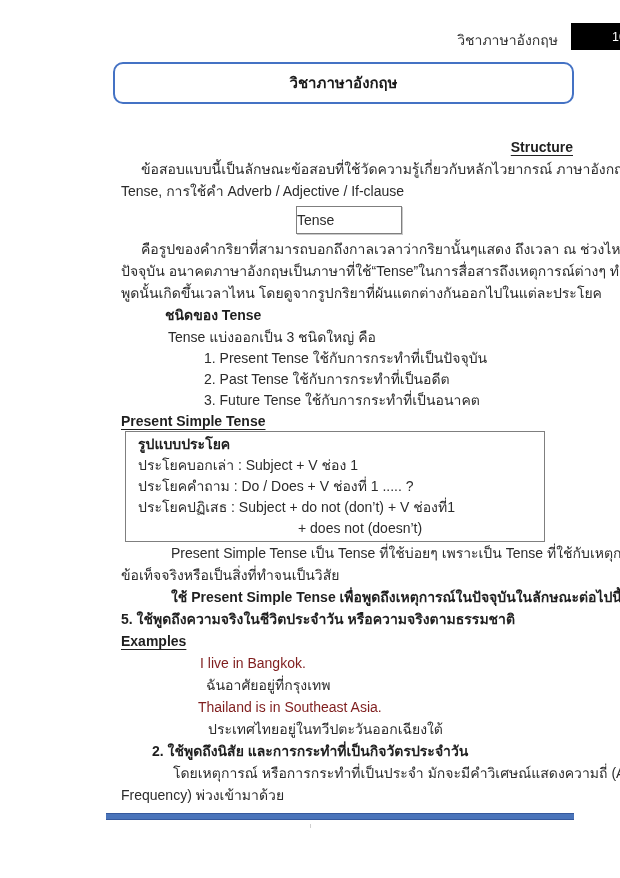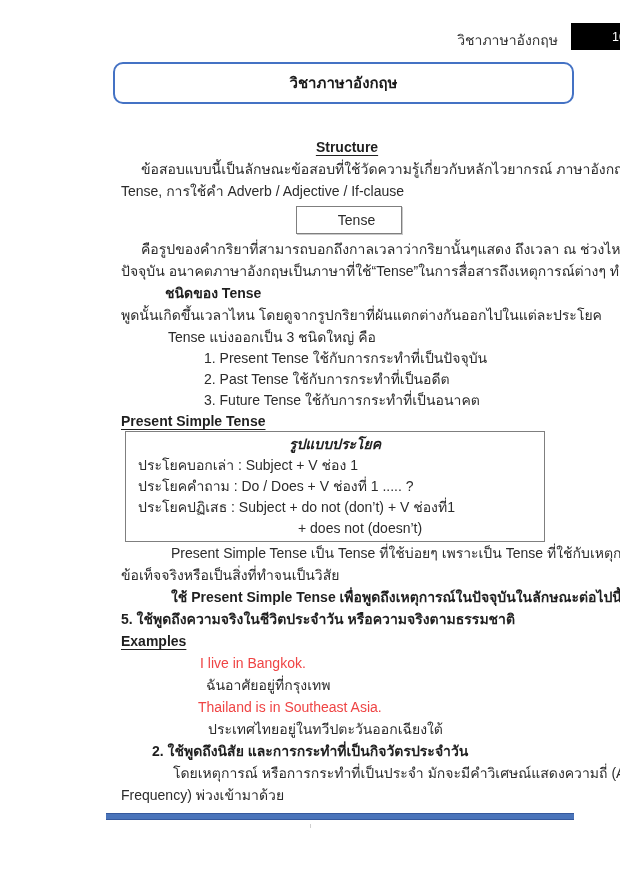--- a/index.html
+++ b/index.html
@@ -14,38 +14,38 @@
 
   
   .title-box{position:absolute;top:62px;left:85px;width:461px;height:42px;border:2px solid #4472C4;
         border-radius:10px;display:flex;align-items:center;justify-content:center;
         font-weight:bold;font-size:15px;color:#1a1a1a;box-sizing:border-box;background:#fff;}
 
   
   .content{position:absolute;left:93px;top:136px;width:452px;font-size:14px;}
   .line{height:22px;line-height:22px;white-space:nowrap;}
   .line-sm{height:21px;line-height:21px;white-space:nowrap;}
-  .center{text-align:center;}
+  .center{text-align:right;}
   .b{font-weight:bold;color:#1f1f1f;}
   .u{text-decoration:underline;text-underline-offset:3px;}
   .i20{padding-left:20px;}.i31{padding-left:31px;}.i44{padding-left:44px;}.i47{padding-left:47px;}
   .i50{padding-left:50px;}.i52{padding-left:52px;}.i77{padding-left:77px;}.i79{padding-left:79px;}
   .i83{padding-left:83px;}.i85{padding-left:85px;}.i87{padding-left:87px;}
-  .ex-en{color:#ef4444;}
+  .ex-en{color:#7f1d1d;}
 
   .tense-box{margin:4px 0 4px 175px;width:106px;height:28px;border:1px solid #7f7f7f;
-        display:flex;align-items:center;justify-content:center;font-size:14px;
-        box-shadow:1px 1px 0 #c9c9c9;background:#fff;box-sizing:border-box;padding-left:15px;}
+        display:flex;align-items:center;justify-content:flex-start;font-size:14px;
+        box-shadow:1px 1px 0 #c9c9c9;background:#fff;box-sizing:border-box;}
 
   .pst-heading{height:20px;line-height:20px;white-space:nowrap;}
 
   .pattern-box{margin-left:4px;width:420px;border:1px solid #7f7f7f;background:#fff;
         padding:2px 0 2px 12px;box-sizing:border-box;}
   .pattern-box .pline{height:21px;line-height:21px;white-space:nowrap;}
-  .pattern-title{text-align:center;font-weight:bold;padding-right:12px;color:#1f1f1f;font-style:italic;}
+  .pattern-title{font-weight:bold;padding-right:12px;color:#1f1f1f;}
   .pattern-neg2{padding-left:160px;}
 
   
   .footer-bar{position:absolute;left:78px;top:813px;width:468px;height:5px;background:#4a74ba;
         border-top:1px solid #36599d;border-bottom:1px solid #36599d;}
   .footer-logo{position:absolute;top:823px;left:0;width:620px;display:flex;justify-content:center;}
   .logo-inner{display:flex;align-items:center;gap:7px;margin-left:34px;}
   .logo-s{font-family:"Liberation Serif","DejaVu Serif",serif;font-size:30px;font-weight:bold;
         color:#b63229;text-shadow:2px 1px 0 #b9bec4;line-height:32px;}
   .logo-divider{width:1px;height:30px;background:#cfcfcf;}
@@ -72,23 +72,23 @@
     <div class="line center b u">Structure</div>
     <div class="line i20">ข้อสอบแบบนี้เป็นลักษณะข้อสอบที่ใช้วัดความรู้เกี่ยวกับหลักไวยากรณ์ ภาษาอังกฤษ เช่น</div>
     <div class="line">Tense, การใช้คำ Adverb / Adjective / If-clause</div>
 
     <div class="tense-box">
       <span>Tense</span>
     </div>
 
     <div class="line i20">คือรูปของคำกริยาที่สามารถบอกถึงกาลเวลาว่ากริยานั้นๆแสดง ถึงเวลา ณ ช่วงไหน เช่น อดีต</div>
     <div class="line">ปัจจุบัน อนาคตภาษาอังกฤษเป็นภาษาที่ใช้“Tense”ในการสื่อสารถึงเหตุการณ์ต่างๆ ทำให้เรารู้ว่าสิ่งที่ผู้</div>
+    <div class="line">พูดนั้นเกิดขึ้นเวลาไหน โดยดูจากรูปกริยาที่ผันแตกต่างกันออกไปในแต่ละประโยค</div>
+
     <div class="line b i44">ชนิดของ Tense</div>
-
-    <div class="line">พูดนั้นเกิดขึ้นเวลาไหน โดยดูจากรูปกริยาที่ผันแตกต่างกันออกไปในแต่ละประโยค</div>
     <div class="line i47">Tense แบ่งออกเป็น 3 ชนิดใหญ่ คือ</div>
     <div class="line-sm i83">1. Present Tense ใช้กับการกระทำที่เป็นปัจจุบัน</div>
     <div class="line-sm i83">2. Past Tense ใช้กับการกระทำที่เป็นอดีต</div>
     <div class="line-sm i83">3. Future Tense ใช้กับการกระทำที่เป็นอนาคต</div>
 
     <div class="pst-heading b u">Present Simple Tense</div>
 
     <div class="pattern-box">
       <div class="pline pattern-title">รูปแบบประโยค</div>
       <div class="pline">ประโยคบอกเล่า : Subject + V ช่อง 1</div>

